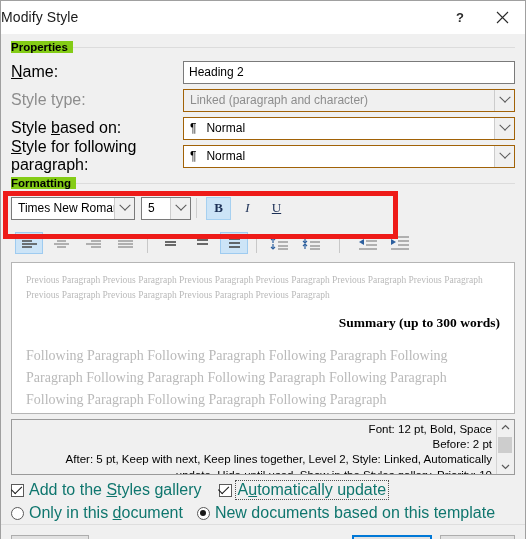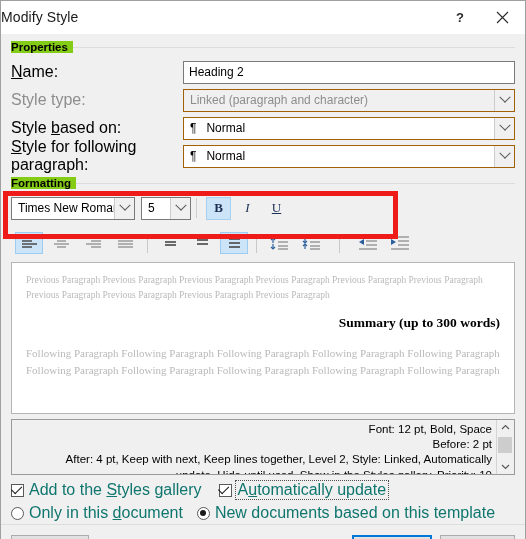--- a/index.html
+++ b/index.html
@@ -288,21 +288,21 @@
   .pv-head {
     font-family: "Liberation Serif", serif;
     font-weight: bold;
     font-size: 13.5px;
     color: #000;
     margin: 13px 0 14px 0;
     text-align: right;
   }
   .pv-foll {
     font-family: "Liberation Serif", serif;
-    font-size: 11px;
+    font-size: 14px;
     color: #b9b9b9;
     line-height: 1.55;
     margin: 0 0 9px 0;
   }
 
   
   .desc {
     margin-top: 5px;
     height: 56px;
     box-sizing: border-box;
@@ -633,21 +633,21 @@
         <p class="pv-prev">Previous Paragraph Previous Paragraph Previous Paragraph Previous Paragraph Previous Paragraph Previous Paragraph Previous Paragraph Previous Paragraph Previous Paragraph Previous Paragraph</p>
         <p class="pv-head">Summary (up to 300 words)</p>
         <p class="pv-foll">Following Paragraph Following Paragraph Following Paragraph Following Paragraph Following Paragraph Following Paragraph Following Paragraph Following Paragraph Following Paragraph Following Paragraph</p>
       </div>
 
       
       <div class="desc">
         <div class="desc-text">
           <span>Font: 12 pt, Bold, Space</span><br>
           <span class="ind">Before:  2 pt</span>
-          <span class="ind">After:  4 pt, Keep with next, Keep lines together, Level 2, Style: Linked, Automatically</span>
+          <span class="ind">After:  5 pt, Keep with next, Keep lines together, Level 2, Style: Linked, Automatically</span>
           <span>update, Hide until used, Show in the Styles gallery, Priority: 10</span>
         </div>
         <div class="scroll">
           <div class="sc-arrow">
             <svg width="9" height="7" viewBox="0 0 9 7">
               <path d="M1 5 L4.5 1.5 L8 5" stroke="#5a5a5a" stroke-width="1.2" fill="none"></path>
             </svg>
           </div>
           <div class="sc-track">
             <div class="sc-thumb"></div>

